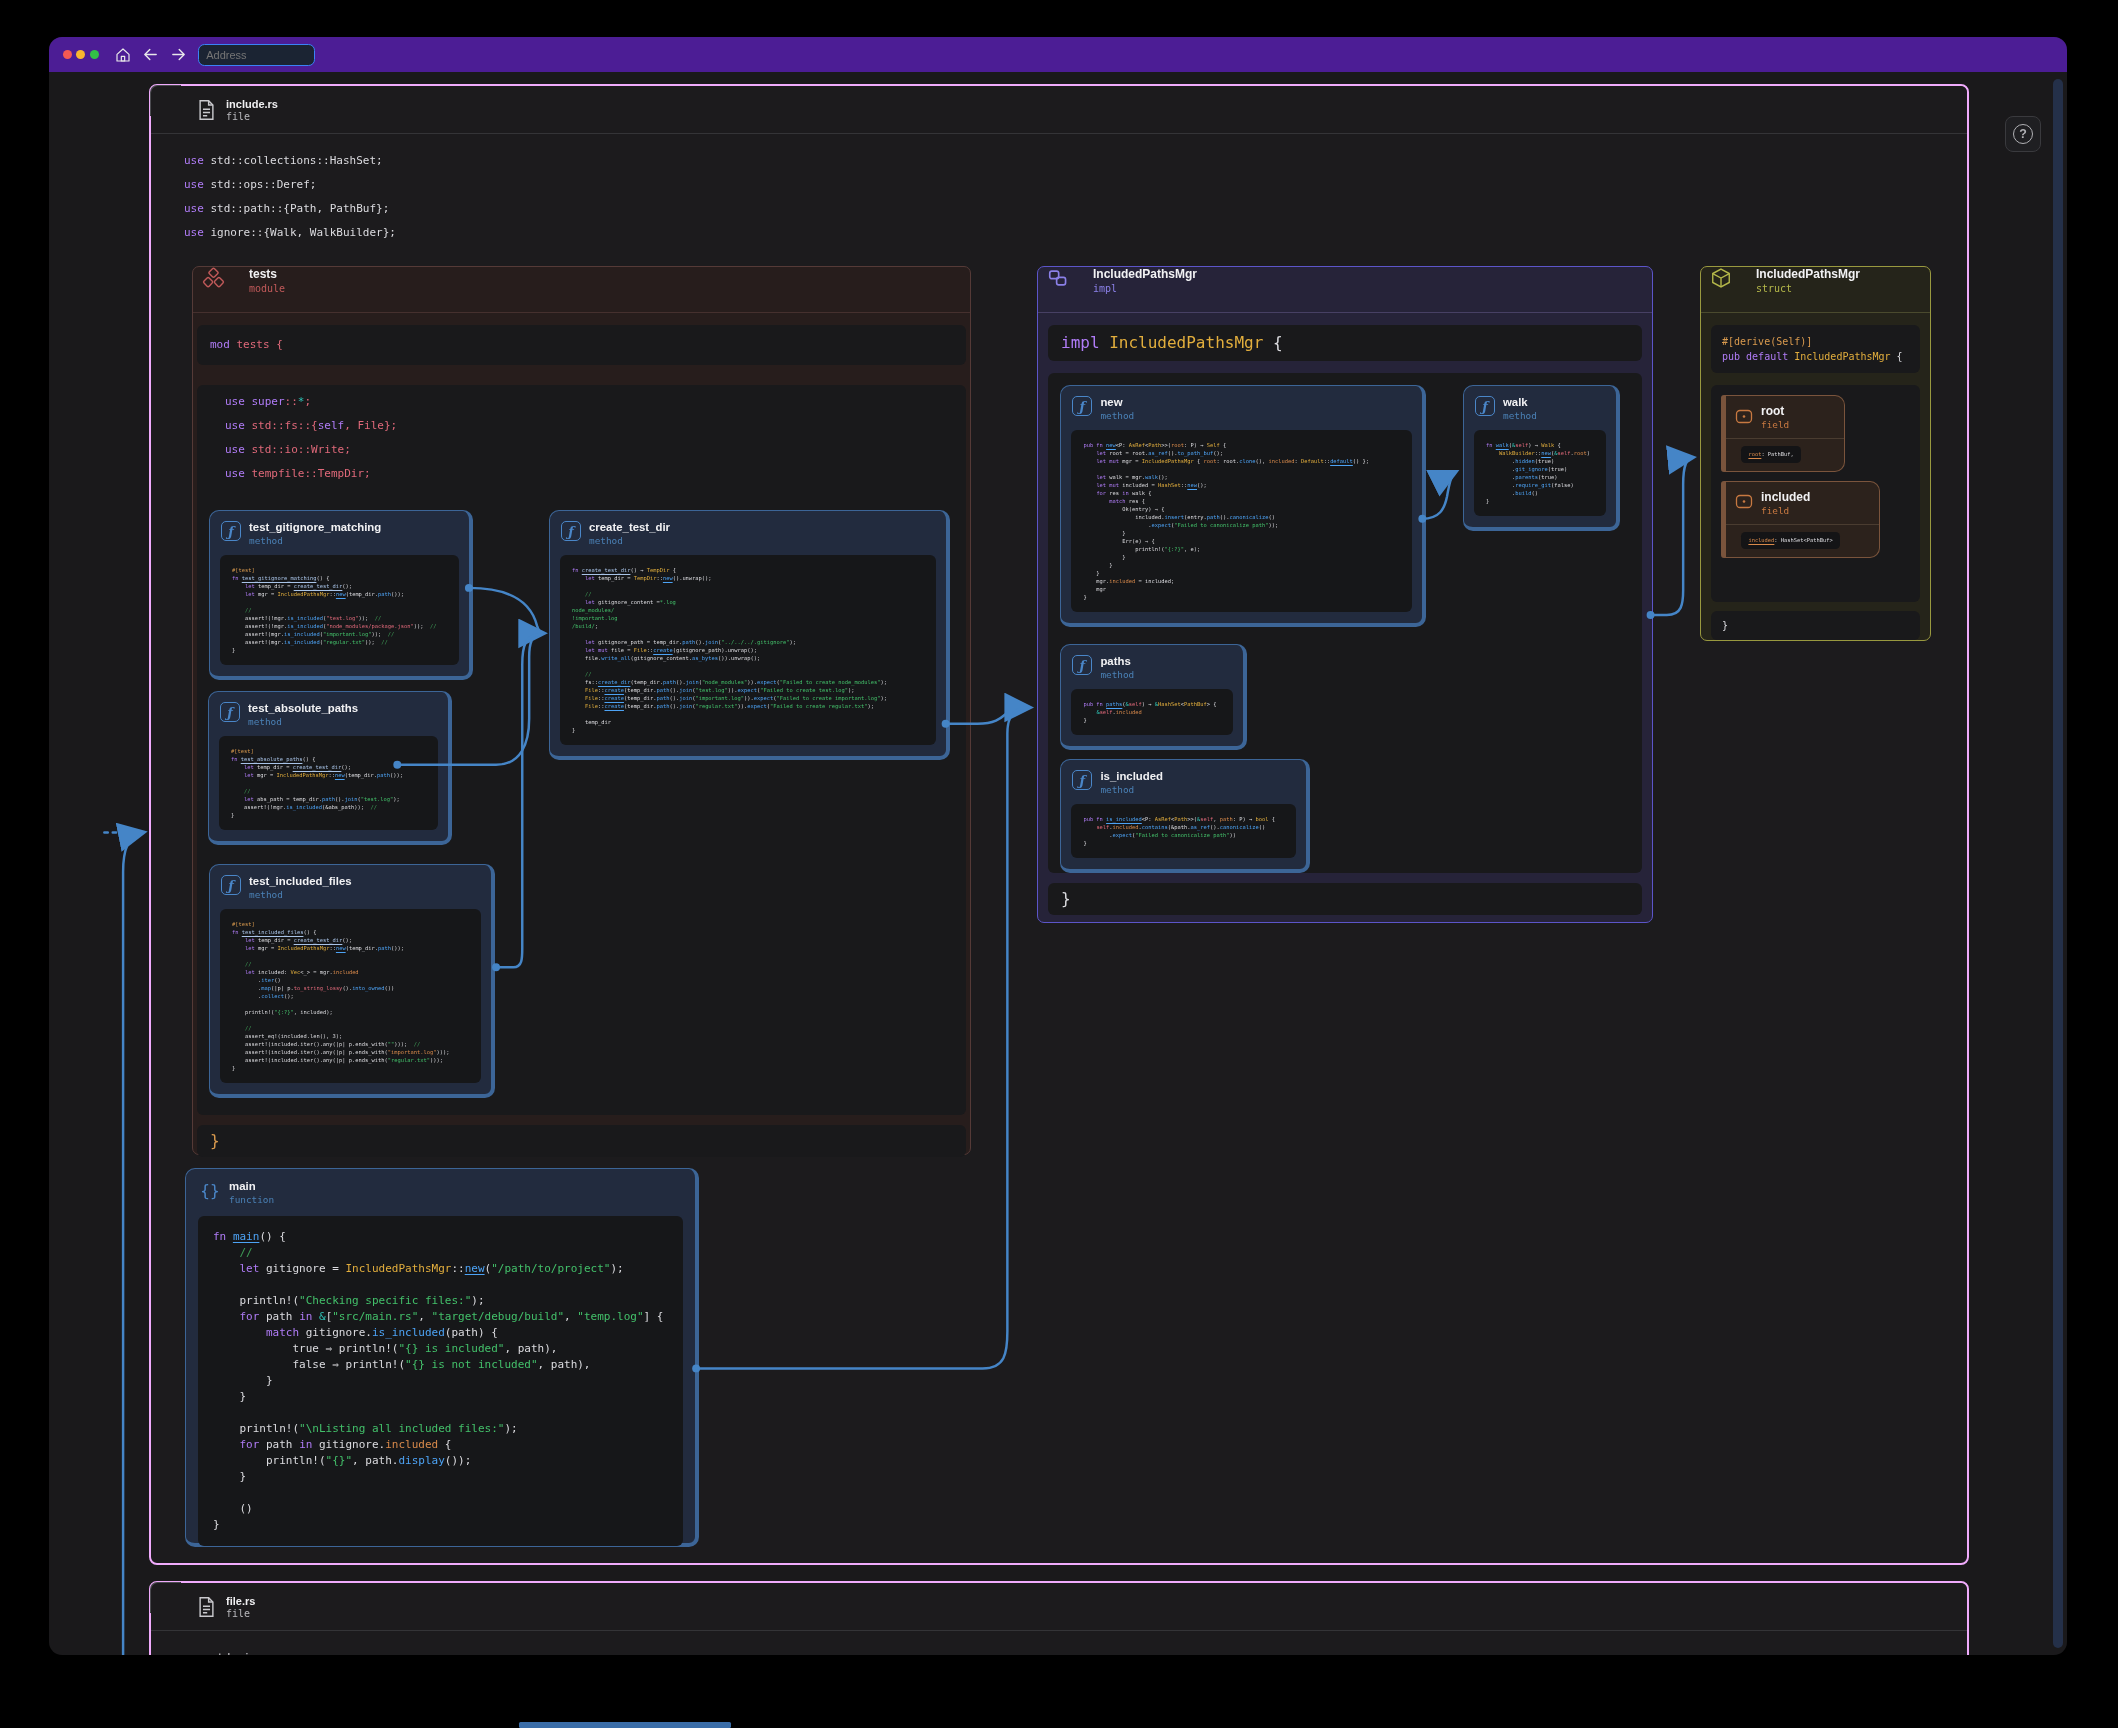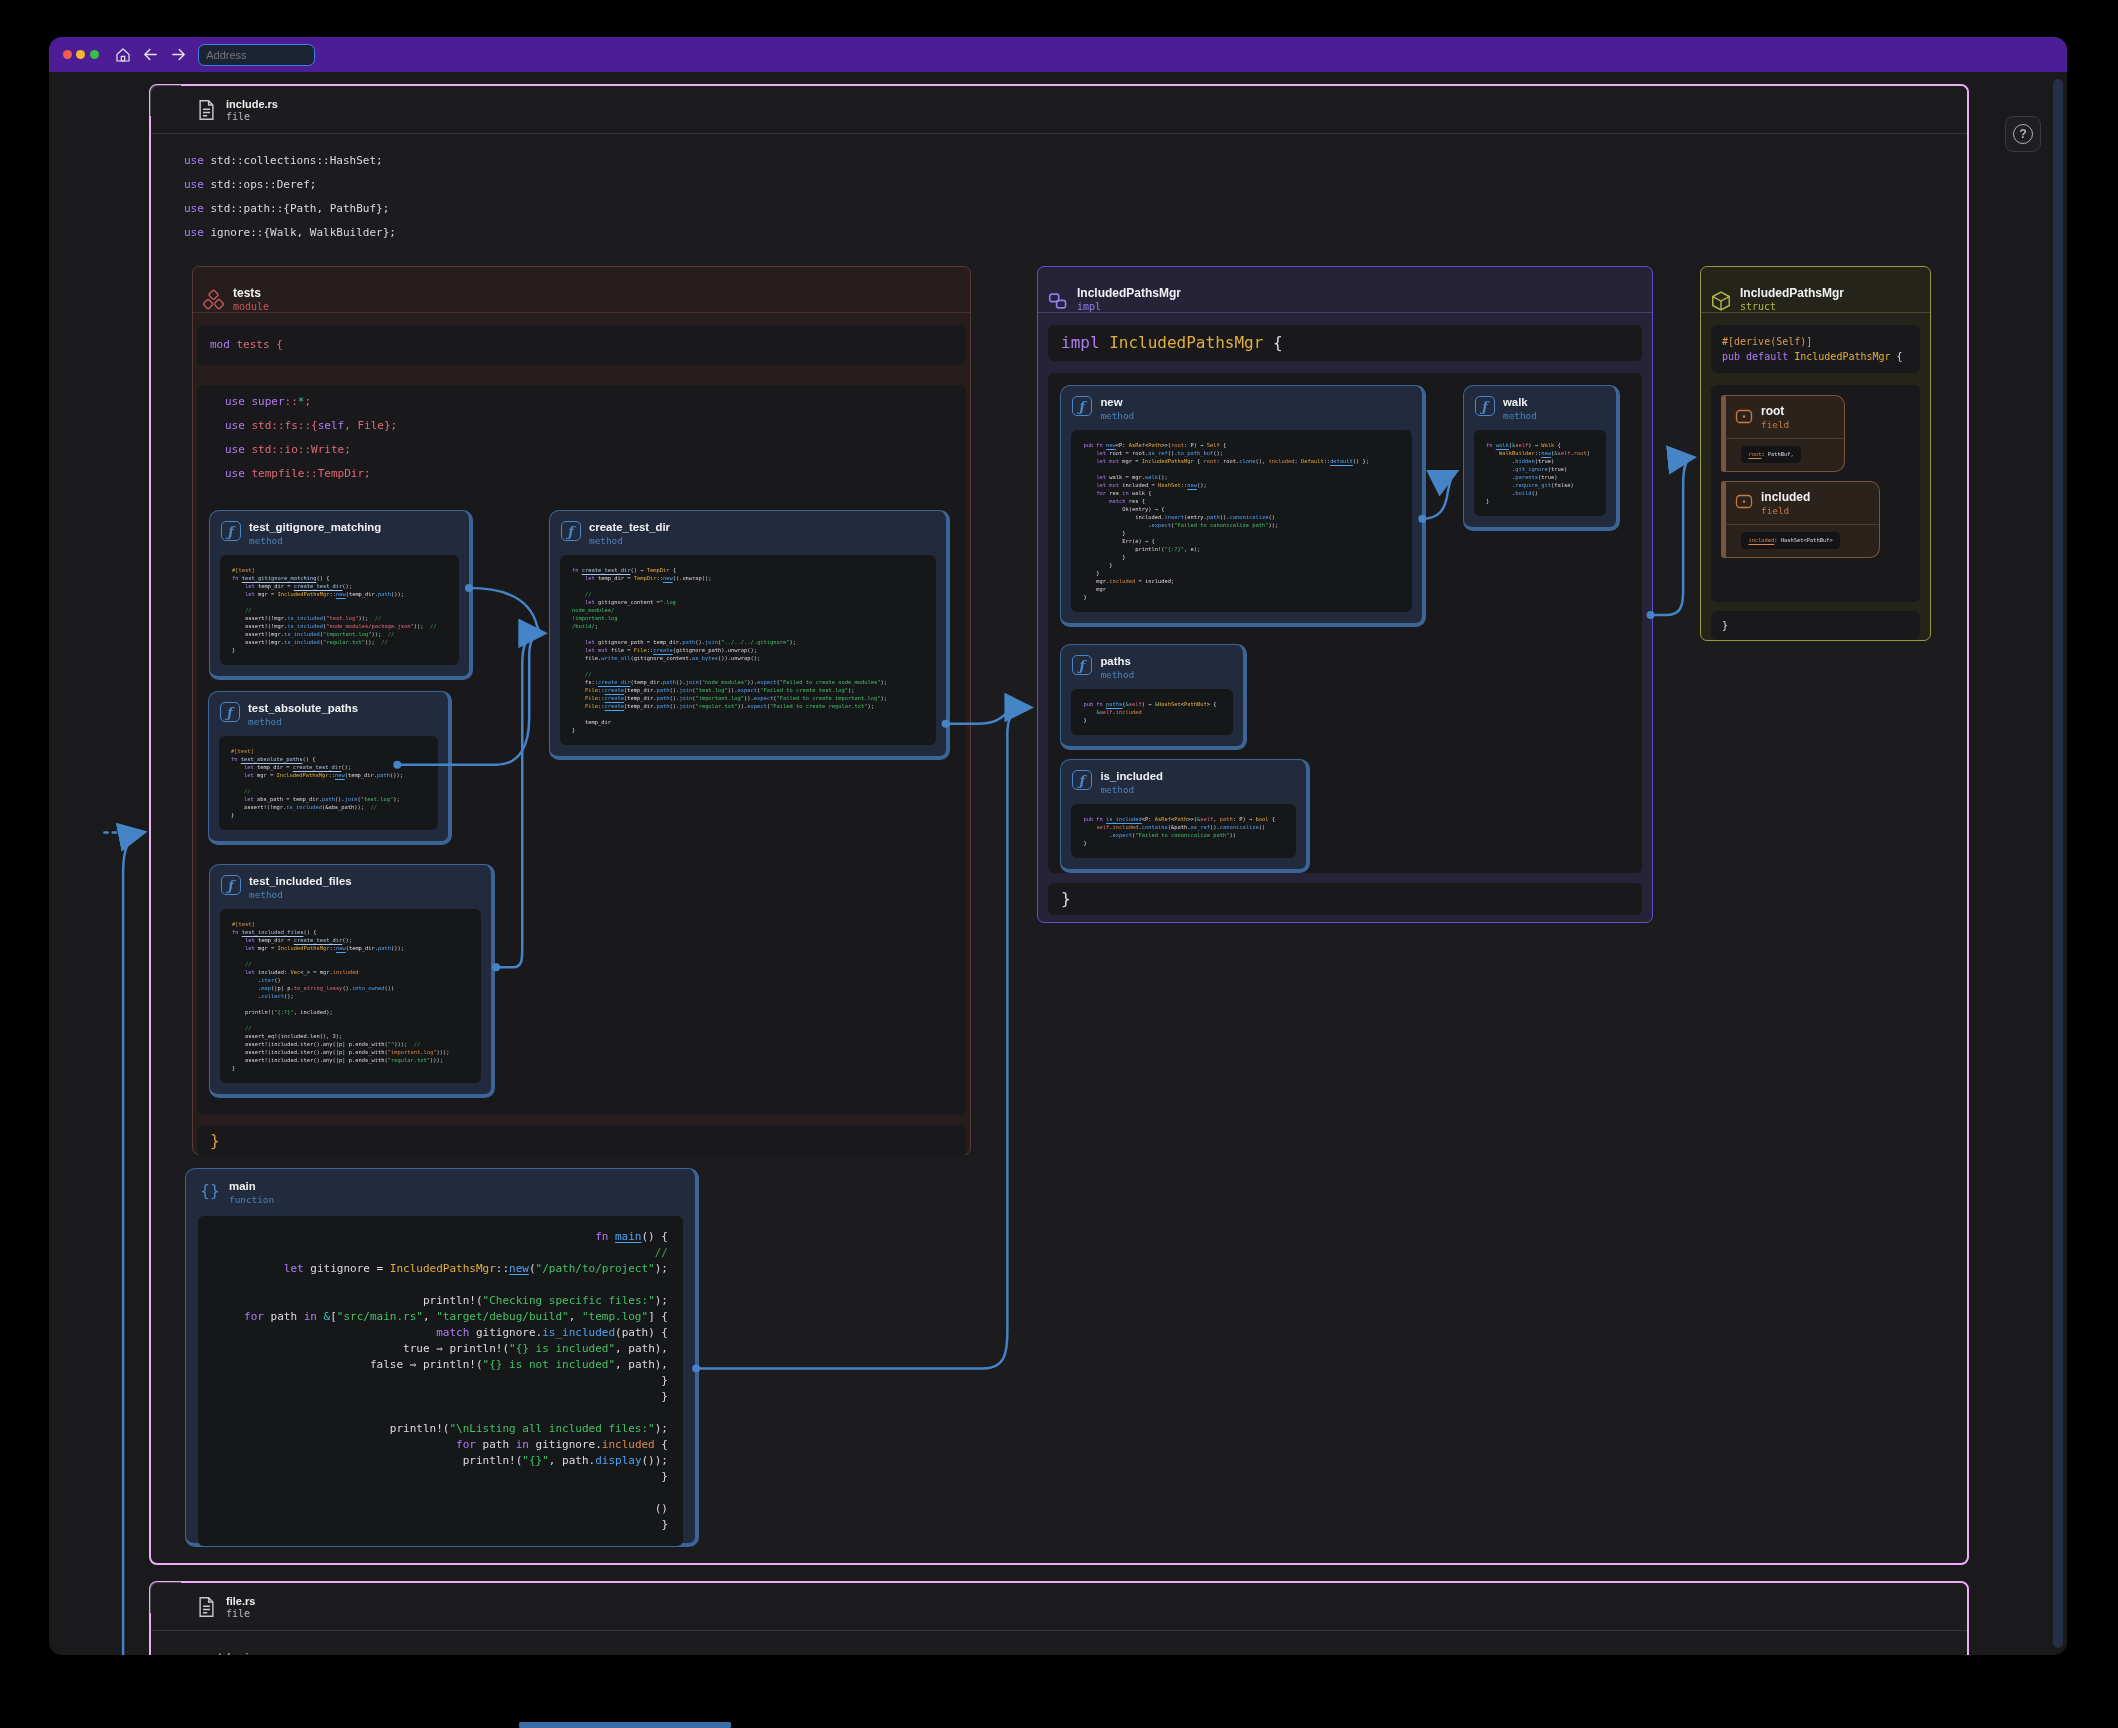--- a/index.html
+++ b/index.html
@@ -22,22 +22,22 @@
   .filebox{position:absolute;background:#1c1b1d;border:2px solid #f0abfc;border-radius:8px;box-sizing:border-box;}
   .fold{position:absolute;left:-1px;top:-1px;width:31px;height:31px;
         background:linear-gradient(135deg,#4b4b50 49%,#28282b 51%);border-radius:7px 0 0 0;}
   .fhead{position:absolute;left:0;top:0;right:0;height:47px;background:#1c1b1d;
          border-bottom:1px solid #343437;border-radius:7px 7px 0 0;display:flex;align-items:center;padding-left:47px;}
   .fhead .ic{margin-right:11px;display:flex;}
   .ftitle{font-weight:700;font-size:11px;color:#f0f0f2;}
   .fsub{font-family:"DejaVu Sans Mono",monospace;font-size:10px;color:#b9b9bd;margin-top:1px;}
   
   .bigbox{position:absolute;border:1.5px solid;border-radius:7px;box-sizing:border-box;}
-  .bb-head{position:absolute;left:0;top:0;right:0;height:46px;display:flex;align-items:flex-end;
-           padding-left:9px;border-bottom:1px solid;box-sizing:border-box;}
+  .bb-head{position:absolute;left:0;top:0;right:0;height:46px;display:flex;align-items:flex-start;
+           padding-left:9px;border-bottom:1px solid;box-sizing:border-box;gap:16px;}
   .bb-head .ic{margin-right:8px;display:flex;}
   .bb-title{font-weight:700;font-size:12px;color:#f2f2f4;}
   .bb-sub{font-family:"DejaVu Sans Mono",monospace;font-size:10px;margin-top:1.5px;}
   .darkblock{position:absolute;background:#19191b;border-radius:6px;box-sizing:border-box;}
   
   .mcard{position:absolute;background:#222b3e;border:solid #3c6597;border-width:1.5px 4.4px 4.4px 1.5px;
          border-radius:10px;box-sizing:border-box;}
   .mhead{display:flex;gap:8px;align-items:flex-start;padding:10px 11px 4px;}
   .ficon{flex:0 0 auto;width:20px;height:20px;border:1.5px solid #4a86c8;border-radius:5px;color:#4a86c8;
          display:flex;align-items:center;justify-content:center;
@@ -55,21 +55,21 @@
   .fc-sub{font-family:"DejaVu Sans Mono",monospace;font-size:9.4px;color:#c87941;margin-top:1px;}
   .chip{display:inline-block;background:#141416;border-radius:4.4px;padding:4.4px 7.4px;margin:7px 9px 8px 15px;}
   
   .code{white-space:pre;font-family:"DejaVu Sans Mono",monospace;color:#dcdce0;}
   .code .cl{min-height:1em;}
   .sz-file{font-size:11px;line-height:24px;}
   .sz-mod{font-size:11px;line-height:22px;}
   .sz-moduse{font-size:11px;line-height:24px;}
   .sz-one{font-size:16px;line-height:15px;}
   .sz-struct{font-size:10px;line-height:15px;}
-  .sz-main{font-size:11px;line-height:16px;text-align:right;}
+  .sz-main{font-size:11px;line-height:16px;}
   .sz-s{font-size:5.4px;line-height:8px;}
   .tk-p{color:#dcdce0}.tk-k{color:#b07cf7}.tk-t{color:#e2ae3d}.tk-s{color:#43c06a}
   .tk-c{color:#3f9e57}.tk-m{color:#4da3f5}
   .tk-mu{color:#4da3f5;text-decoration:underline;text-underline-offset:1.5px}
   .tk-fu{color:#a9c4e8;text-decoration:underline;text-underline-offset:1.5px}
   .tk-o{color:#d98a4b}.tk-ou{color:#d98a4b;text-decoration:underline;text-underline-offset:1.5px}
   .tk-pk{color:#e0697a}.tk-a{color:#d99a4e}.tk-tl{color:#2ec4b6}
   
   #help{position:absolute;left:1956px;top:79px;width:34px;height:34px;border-radius:8px;background:#1f1f22;
         border:0.5px solid #3a3a3e;display:flex;align-items:center;justify-content:center;}

